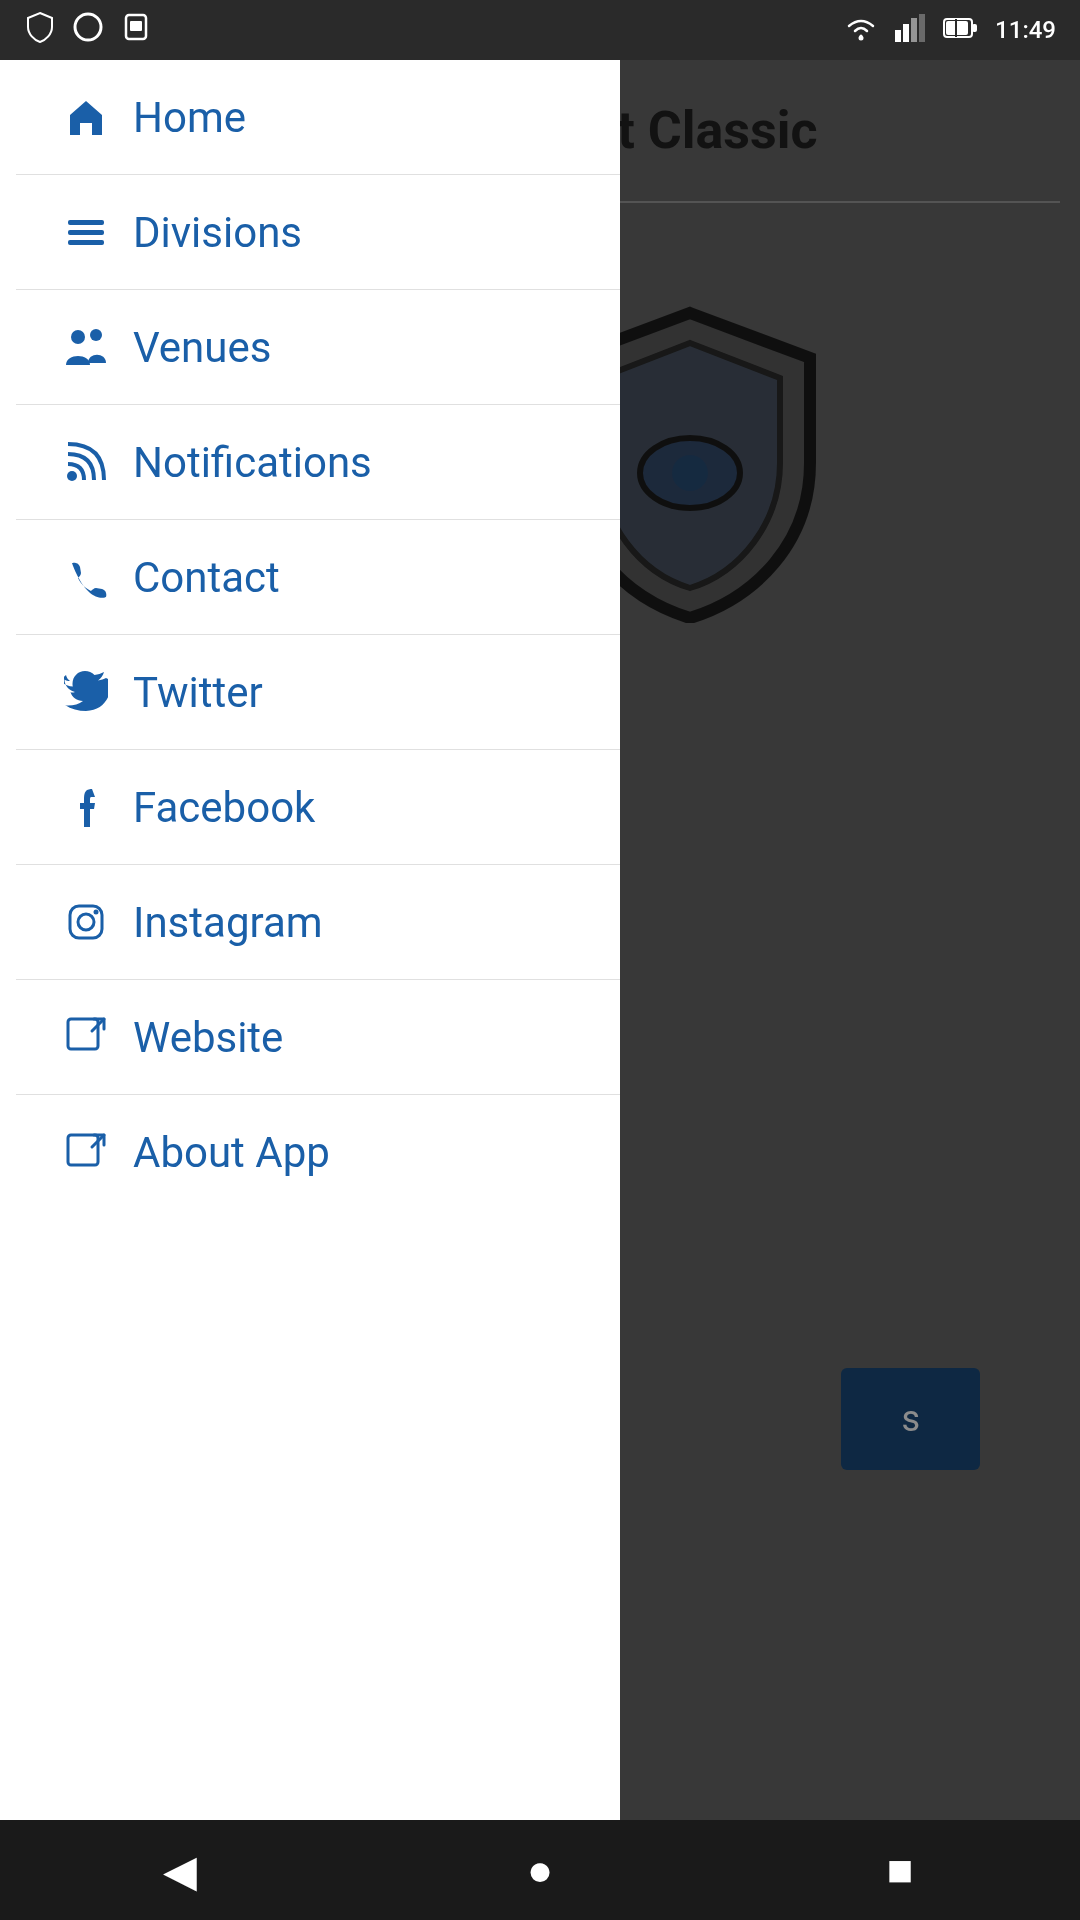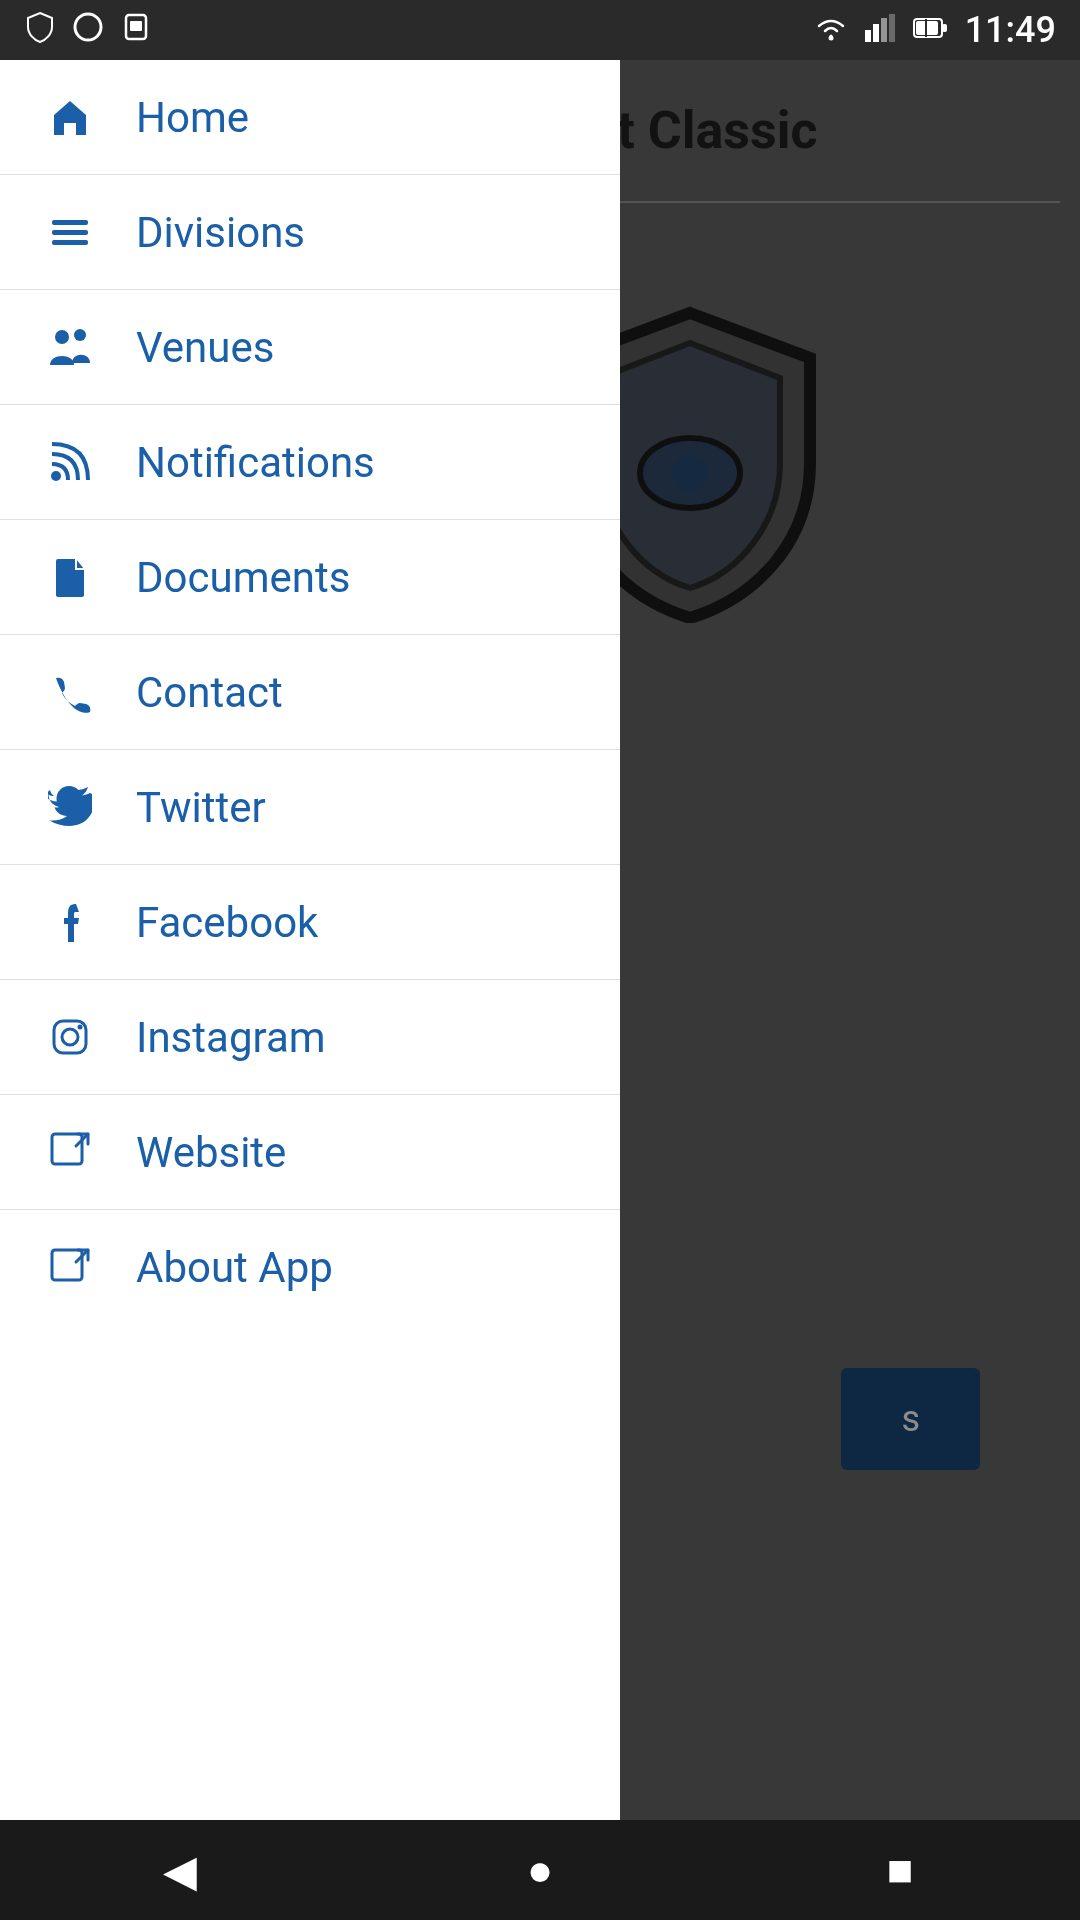--- a/index.html
+++ b/index.html
@@ -41,21 +41,21 @@
     }
 
     .status-bar-right {
       display: flex;
       align-items: center;
       gap: 16px;
     }
 
     .status-time {
       color: white;
-      font-size: 36px;
+      font-size: 24px;
       font-weight: 500;
     }
 
     
     .bg-content {
       position: absolute;
       top: 60px;
       left: 0;
       width: 1080px;
       height: calc(1920px - 60px - 100px);
@@ -125,21 +125,22 @@
       flex-direction: column;
     }
 
     .nav-item {
       display: flex;
       align-items: center;
       padding: 0 40px;
       height: 115px;
       border-bottom: 1px solid #e0e0e0;
       cursor: pointer;
-      gap: 36px;
+      gap: 17px;
+      margin-left: 16px;
     }
 
     .nav-icon {
       color: #1a5fa8;
       font-size: 44px;
       width: 60px;
       display: flex;
       align-items: center;
       justify-content: center;
       flex-shrink: 0;
@@ -300,29 +301,20 @@
         <circle cx="8" cy="36" r="5"></circle>
         <path d="M4 24 Q20 24 20 40" stroke="#1a5fa8" stroke-width="4" fill="none"></path>
         <path d="M4 14 Q30 14 30 40" stroke="#1a5fa8" stroke-width="4" fill="none"></path>
         <path d="M4 4 Q40 4 40 40" stroke="#1a5fa8" stroke-width="4" fill="none"></path>
       </svg>
     </span>
     <span class="nav-label">Notifications</span>
   </div>
 
 
-  <div class="nav-item">
-    <span class="nav-icon">
-      <svg width="44" height="44" viewBox="0 0 44 44" fill="#1a5fa8">
-        <path d="M10 4 L28 4 L36 14 L36 40 Q36 42 34 42 L10 42 Q8 42 8 40 L8 6 Q8 4 10 4 Z"></path>
-        <path d="M28 4 L28 14 L36 14" stroke="white" stroke-width="2" fill="none"></path>
-      </svg>
-    </span>
-    <span class="nav-label">Documents</span>
-  </div>
 
   <div class="nav-item">
     <span class="nav-icon">
       <svg width="44" height="44" viewBox="0 0 44 44" fill="#1a5fa8">
         <path d="M8 8 C8 8 14 6 16 12 L17 18 C17 20 15 22 14 23 C17 29 21 33 27 36 C28 35 30 33 32 33 L38 34 C44 36 42 42 42 42 C42 42 34 46 24 36 C14 26 8 8 8 8 Z"></path>
       </svg>
     </span>
     <span class="nav-label">Contact</span>
   </div>
 

